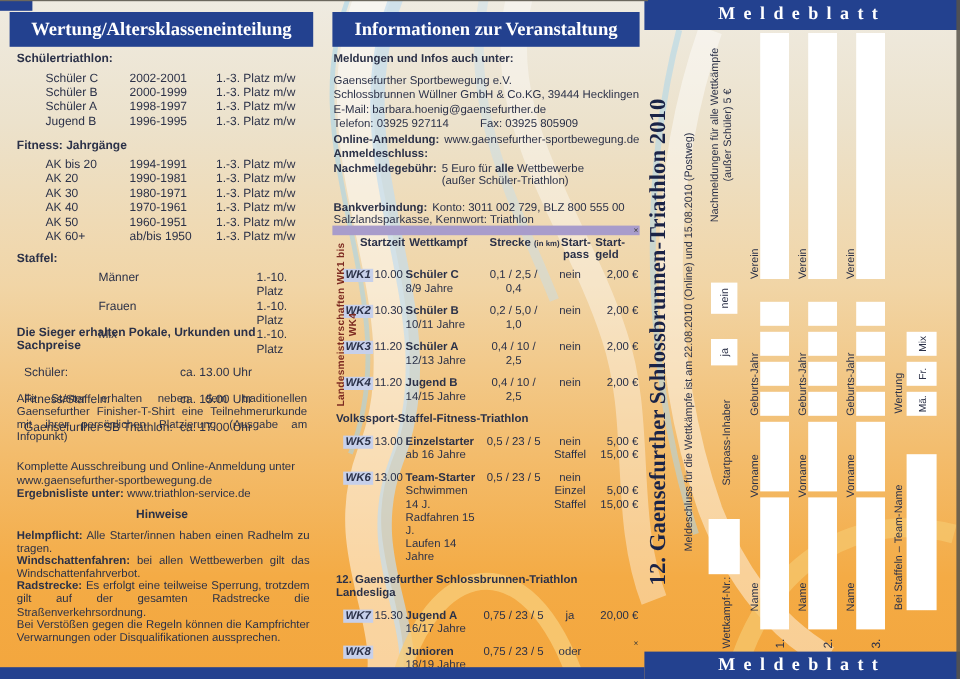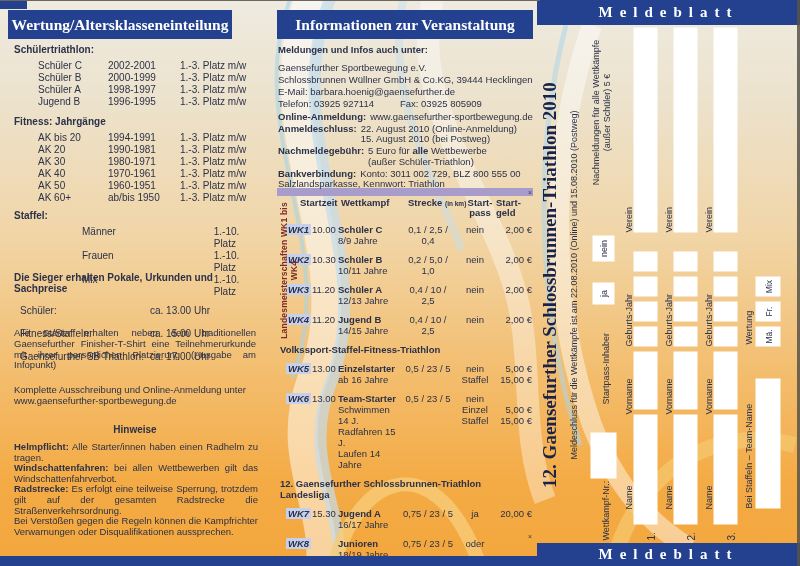--- a/index.html
+++ b/index.html
@@ -5,21 +5,21 @@
   html,body{margin:0;padding:0;background:#888;}
   .page{position:relative;width:800px;height:566px;overflow:hidden;
     font-family:"Liberation Sans",sans-serif;color:#2b3148;
     background:linear-gradient(180deg,#efebe1 0%,#ece2cc 18%,#f1d5a6 42%,#f3bd6e 66%,#f4ab45 85%,#f3a63d 100%);}
   .deco{position:absolute;left:0;top:0;z-index:0;}
   .edge-top{position:absolute;left:0;top:0;width:540px;height:1px;background:#6b675d;z-index:6;}
   .edge-right{position:absolute;right:0;top:0;width:3px;height:566px;background:#57534a;opacity:.85;z-index:6;}
   .corner{position:absolute;left:0;top:0;width:27px;height:9px;background:#23418f;z-index:5;}
   .band{position:absolute;background:#23418f;color:#fff;display:flex;align-items:center;justify-content:center;
     font-family:"Liberation Serif",serif;font-weight:bold;z-index:4;}
-  .band-left{left:8px;top:10px;width:224px;height:29px;font-size:15.5px;}
+  .band-left{left:8px;top:10px;width:253px;height:29px;font-size:15.5px;}
   .band-mid{left:277px;top:10px;width:256px;height:29px;font-size:15.5px;}
   .band-rtop{left:537px;top:0;width:263px;height:25px;font-size:15px;letter-spacing:7px;}
   .band-rbot{left:537px;top:543px;width:263px;height:23px;font-size:15px;letter-spacing:7px;}
   .band-bot{left:0;top:556px;width:537px;height:10px;}
   .col{position:absolute;top:0;z-index:2;}
   .col-left{left:14px;width:248px;}
   .col-mid{left:278px;width:256px;}
   .abs{position:absolute;}
   .sec-title{font-weight:bold;font-size:10px;}
   .row3{display:flex;font-size:10px;line-height:12px;}
@@ -206,20 +206,21 @@
 
         <div class="rowt">
           <span class="c1">Gaensefurther SB Triathlon:</span>
           <span class="c2">ca. 17.00 Uhr</span>
         </div>
       </div>
     <div class="abs para" style="top:328px;width:242px">Alle Starter erhalten neben dem traditionellen Gaensefurther Finisher-T-Shirt eine Teilnehmerurkunde mit ihrer persönlichen Platzierung (Ausgabe am Infopunkt)</div>
     <div class="abs ann" style="top:384px;width:246px">
       <div>Komplette Ausschreibung und Online-Anmeldung unter</div>
       <div>www.gaensefurther-sportbewegung.de</div>
+      <div><b>Ergebnisliste unter:</b><span> www.triathlon-service.de</span></div>
     </div>
     <div class="abs hint-title" style="top:424px;width:242px">Hinweise</div>
     <div class="abs" style="top:442px;width:244px">
 
 
         <div class="hx"><b>Helmpflicht:</b><span> Alle Starter/innen haben einen Radhelm zu tragen.</span></div>
 
         <div class="hx"><b>Windschattenfahren:</b><span> bei allen Wettbewerben gilt das Windschattenfahrverbot.</span></div>
 
         <div class="hx"><b>Radstrecke:</b><span> Es erfolgt eine teilweise Sperrung, trotzdem gilt auf der gesamten Radstrecke die Straßenverkehrsordnung.</span></div>
@@ -250,24 +251,20 @@
         <div class="irow">
           <b class="il">Online-Anmeldung:</b>
           <div class="iv">
             <div><span>www.gaensefurther-sportbewegung.de</span><b></b><span></span></div>
 
           </div>
         </div>
 
         <div class="irow">
           <b class="il">Anmeldeschluss:</b>
-          <div class="iv">
-            <div><span>22. August 2010 (Online-Anmeldung)</span><b></b><span></span></div>
-            <div class="v2">15. August 2010 (bei Postweg)</div>
-          </div>
         </div>
 
         <div class="irow">
           <b class="il">Nachmeldegebühr:</b>
           <div class="iv">
             <div><span>5 Euro für </span><b>alle</b><span> Wettbewerbe</span></div>
             <div class="v2">   (außer Schüler-Triathlon)</div>
           </div>
         </div>
       </div>

